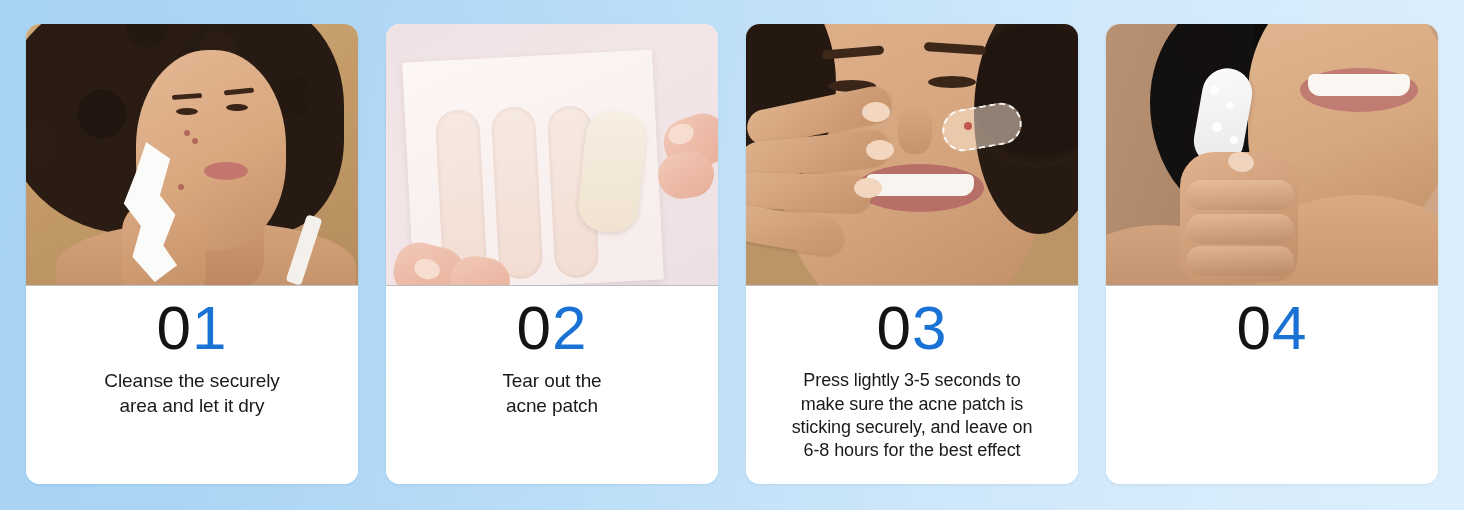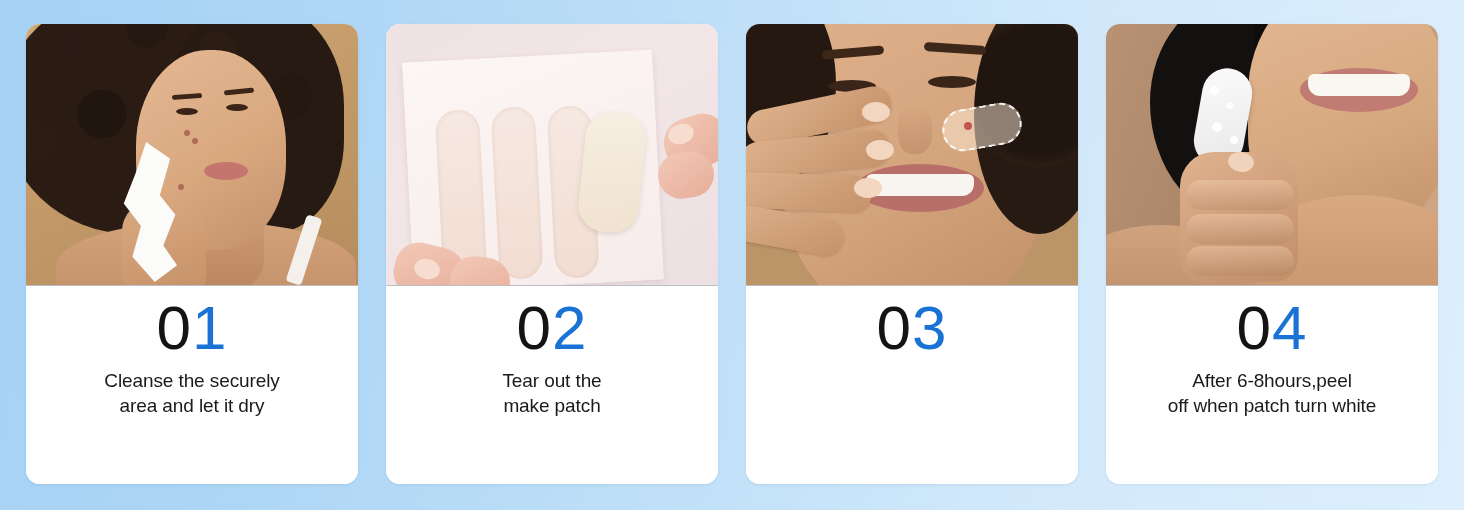--- a/index.html
+++ b/index.html
@@ -339,21 +339,21 @@
       <div class="finger f3"></div>
       <div class="finger f4"></div>
       <div class="nail n2"></div>
     </div>
     <div class="body">
       <div class="num">
           <span>0</span>
           <span class="accent">2</span>
         </div>
       <div class="desc">Tear out the
-make patch</div>
+acne patch</div>
     </div>
   </div>
 
   <div class="card c3">
     <div class="photo p3">
       <div class="bg"></div>
       <div class="face"></div>
       <div class="hairL"></div>
       <div class="hairR"></div>
       <div class="brow b1"></div>
@@ -371,20 +371,24 @@
       <div class="finger fd"></div>
       <div class="fnail na"></div>
       <div class="fnail nb"></div>
       <div class="fnail nc"></div>
     </div>
     <div class="body">
       <div class="num">
           <span>0</span>
           <span class="accent">3</span>
         </div>
+      <div class="desc">Press lightly 3-5 seconds to
+make sure the acne patch is
+sticking securely, and leave on
+6-8 hours for the best effect</div>
     </div>
   </div>
 
   <div class="card c4">
     <div class="photo p4">
       <div class="bg"></div>
       <div class="hair"></div>
       <div class="faceR"></div>
       <div class="lips"></div>
       <div class="teeth"></div>
@@ -399,18 +403,16 @@
       <div class="knuck k1"></div>
       <div class="knuck k2"></div>
       <div class="knuck k3"></div>
       <div class="thumbnail"></div>
     </div>
     <div class="body">
       <div class="num">
           <span>0</span>
           <span class="accent">4</span>
         </div>
-      <div class="desc">After 6-8hours,peel
-off when patch turn white</div>
     </div>
   </div>
 
 </div>
 
 </body></html>

